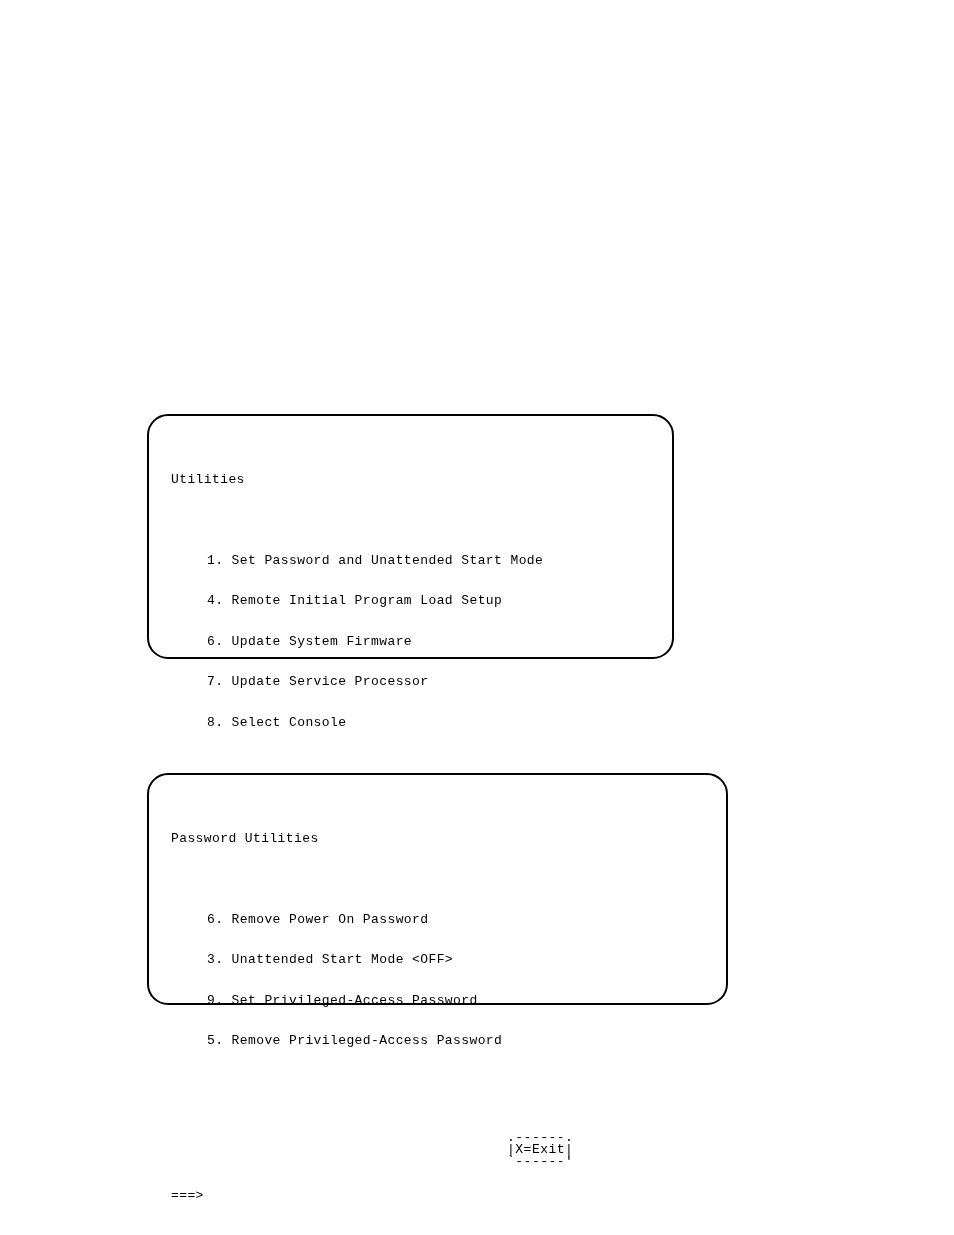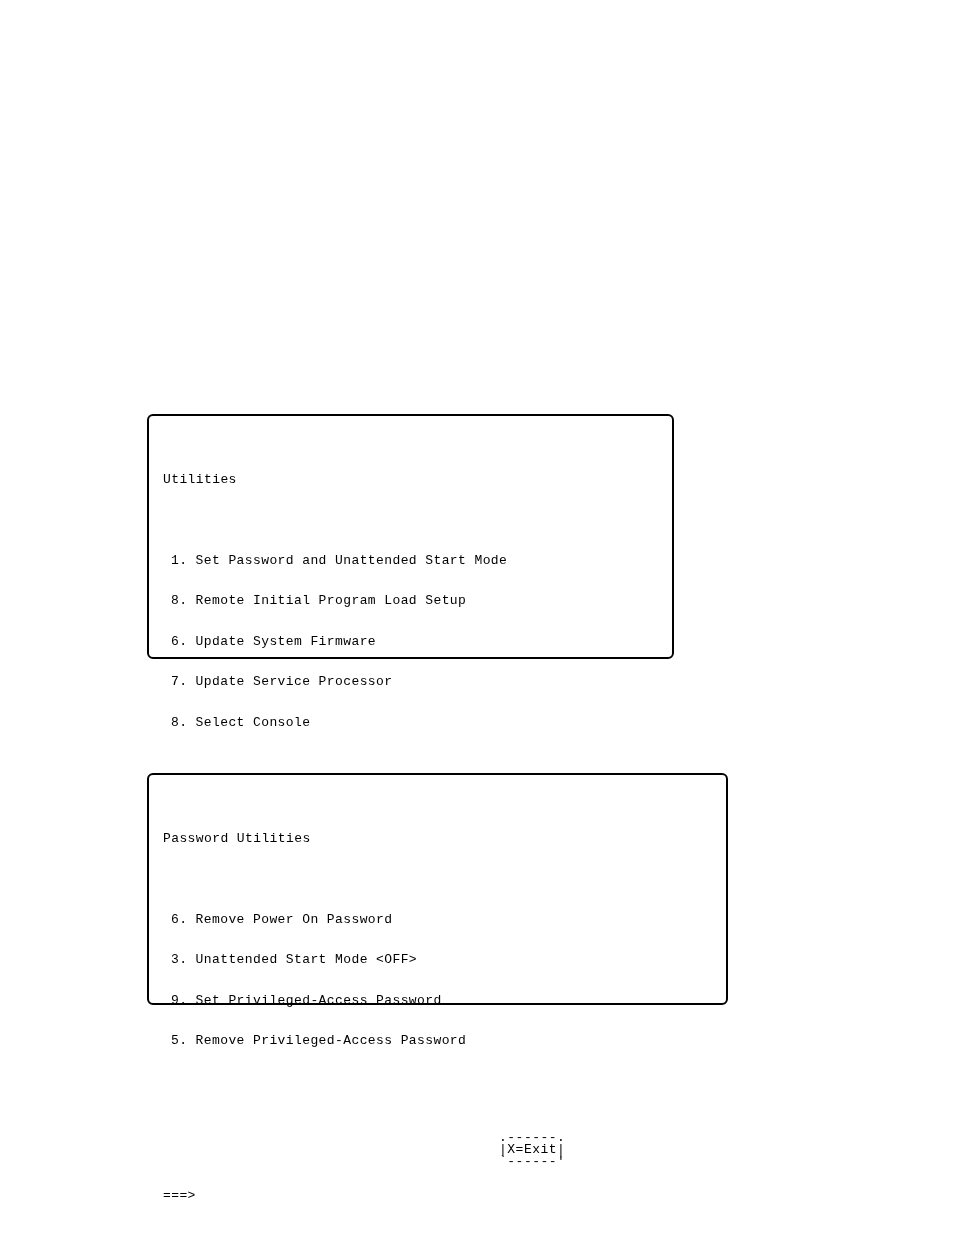--- a/index.html
+++ b/index.html
@@ -11,40 +11,42 @@
   }
   .page {
     position: relative;
     width: 954px;
     height: 1235px;
     background: #ffffff;
   }
   .panel {
     position: absolute;
     border: 2px solid #000;
-    border-radius: 6px;
+    border-radius: 21px;
     box-sizing: border-box;
     background: #ffffff;
+    padding-left: 8px;
   }
   .panel-inner {
     padding: 30px 14px 16px 14px;
     font-size: 13px;
     line-height: 13.5px;
     letter-spacing: 0.4px;
     white-space: pre;
     font-weight: 400;
     font-stretch: condensed;
   }
   .title {
     display: block;
     margin-bottom: 13px;
   }
   .menu-list {
     display: block;
     margin-bottom: 0;
+    margin-left: 28px;
   }
   .menu-item {
     display: block;
     padding-left: 8px;
   }
   .exit-row {
     position: relative;
     display: block;
     height: 40px;
   }
@@ -61,21 +63,21 @@
 </head>
 <body>
 
 <div class="page">
 
   <div class="panel" style="left:147px; top:414px; width:527px; height:245px;">
     <div class="panel-inner">
       <span class="title">Utilities</span>
       <span class="menu-list">
         <span class="menu-item">1. Set Password and Unattended Start Mode</span>
-        <span class="menu-item">8. Remote Initial Program Load Setup</span>
+        <span class="menu-item">4. Remote Initial Program Load Setup</span>
         <span class="menu-item">6. Update System Firmware</span>
         <span class="menu-item">7. Update Service Processor</span>
         <span class="menu-item">8. Select Console</span>
       </span>
       <span class="exit-row">
         <span class="exit-box" style="left:336px; top:14px;">.------.
 |X=Exit|
 `------'</span>
       </span>
       <span class="prompt">===&gt;</span>

